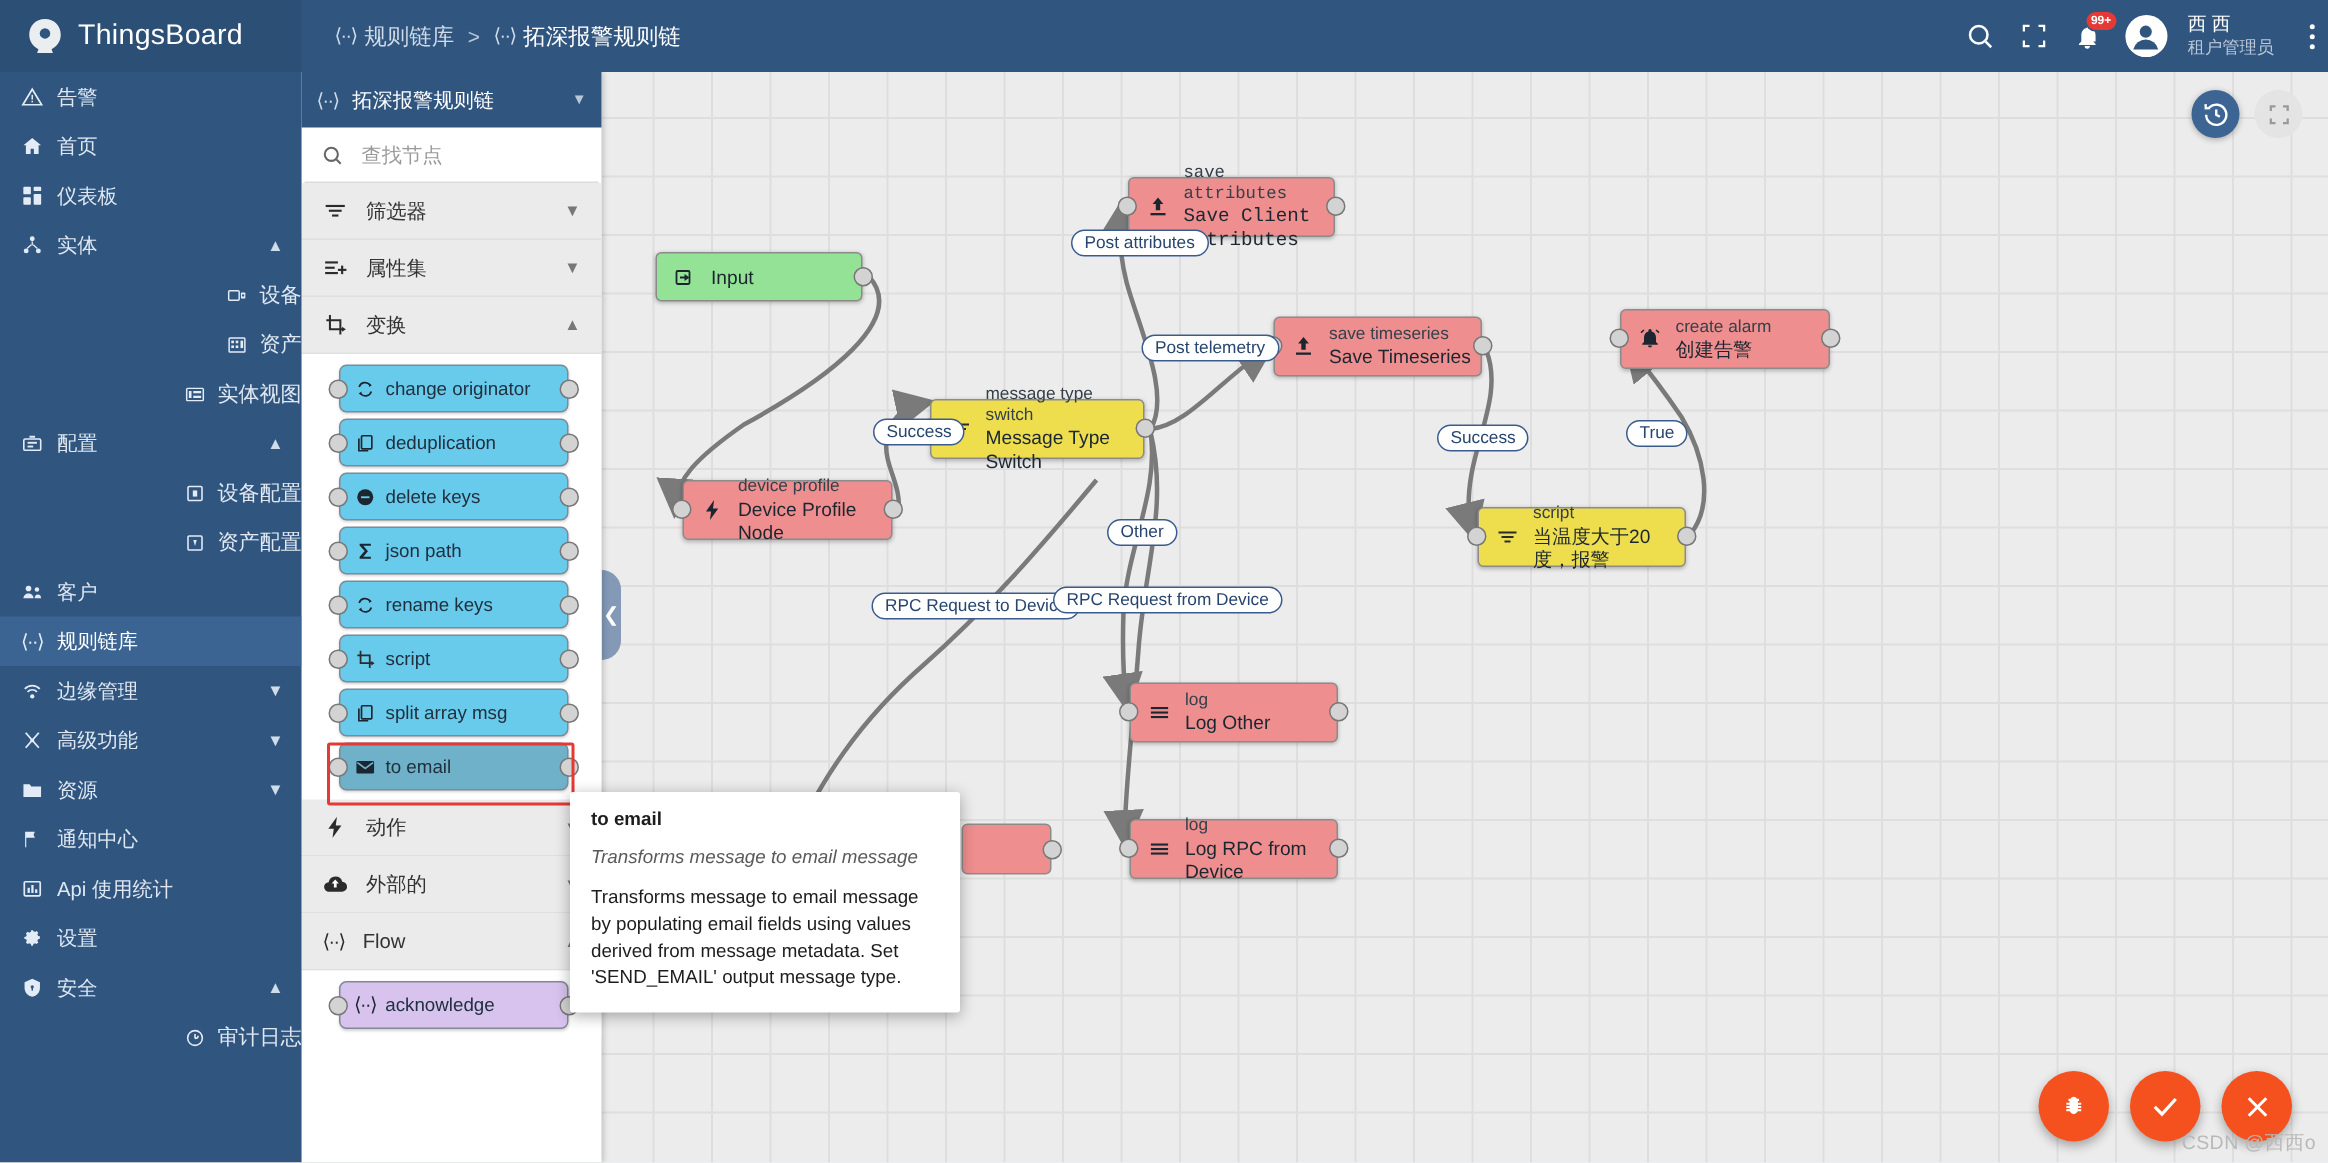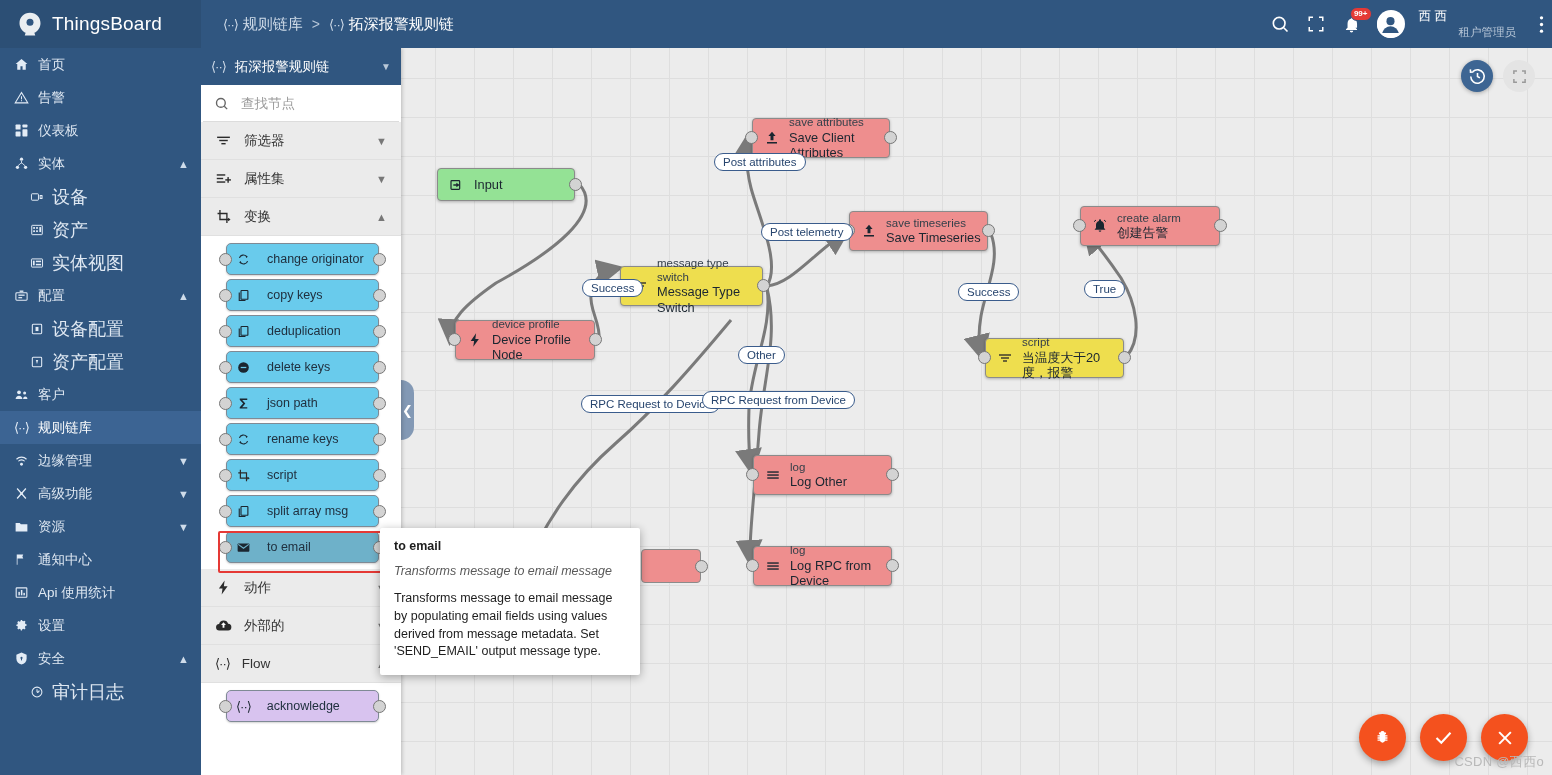--- a/index.html
+++ b/index.html
@@ -34,36 +34,36 @@
   .ticon { width: 22px; height: 22px; display: flex; align-items: center; justify-content: center; cursor: pointer; color: #fff; }
   .bell-wrap { position: relative; }
   .badge {
     position: absolute; top: -6px; right: -9px; background: #e53935; color: #fff;
     font-size: 8px; font-weight: bold; border-radius: 9px; padding: 1px 3px; min-width: 17px;
     text-align: center; line-height: 10px; border: 1px solid #305680;
   }
   .avatar { width: 28px; height: 28px; border-radius: 50%; background: #fff; display:flex; align-items:center; justify-content:center; }
   .user-meta { line-height: 1.25; }
   .user-name { color: #fff; font-size: 12.5px; }
-  .user-role { color: #b9c8d8; font-size: 11.5px; margin-left: 40px; }
+  .user-role { color: #b9c8d8; font-size: 11.5px; }
 
   
   .leftnav {
     position: absolute; left: 0; top: 48px; width: 201px; height: 727px;
     background: #305680; overflow: hidden; z-index: 35;
   }
   .nav-item {
     height: 33px; display: flex; align-items: center; padding-left: 14px;
     color: #dfe8f2; font-size: 13.5px; cursor: pointer; position: relative;
   }
   .nav-item.sel { background: #3c6493; color: #fff; }
   .nav-item .ni-icon { width: 20px; height: 16px; flex: 0 0 20px; display: flex; align-items:center; color:#e3ecf6; }
   .nav-item .ni-label { margin-left: 4px; }
   .nav-item .ni-chev { margin-left: auto; margin-right: 12px; font-size: 11px; color: #cfdcea; }
-  .nav-item.child { padding-left: 30px; font-size: 18px; }
+  .nav-item.child { padding-left: 30px; font-size: 14px; justify-content: flex-end; }
   .nav-item.child .ni-icon { width: 18px; flex: 0 0 18px; }
 
   
   .libpanel {
     position: absolute; left: 201px; top: 48px; width: 200px; height: 727px;
     background: #ffffff; z-index: 30;
     box-shadow: 1px 0 4px rgba(0,0,0,.22);
   }
   .lib-header {
     height: 37px; background: #305680; display: flex; align-items: center;
@@ -86,21 +86,21 @@
     height: 38px; display: flex; align-items: center; gap: 12px; padding: 0 14px;
     background: #ebebeb; border-bottom: 1px solid #e0e0e0; cursor: pointer;
     font-size: 13.5px; color: #333;
   }
   .grp-header .gh-chev { margin-left: auto; color: #777; font-size: 11px; }
   .grp-body { padding: 3px 0 2px 0; background: #fff; }
 
   .libnode {
     position: relative; margin: 4px 22px 4px 25px; height: 32px;
     border: 1px solid #7f8a95; border-radius: 5px;
-    display: flex; align-items: center; gap: 16px; padding-left: 9px;
+    display: flex; align-items: center; gap: 6px; padding-left: 9px;
     font-size: 12.5px; color: #20303f; cursor: grab;
     box-shadow: 0 1px 2px rgba(0,0,0,.18);
   }
   .libnode.blue { background: #69cbec; }
   .libnode.purple { background: #d8c3ef; }
   .libnode.hl { background: #6eb1c9; }
   .port {
     position: absolute; width: 13px; height: 13px; border-radius: 50%;
     background: #d3d3d3; border: 1px solid #777; top: 9px;
   }
@@ -250,34 +250,34 @@
             <circle cx="3" cy="19" r="2"></circle>
         </svg>
       </div>
     </div>
   </div>
 
   <div class="leftnav" id="leftnav">
       <div class="nav-item">
         <span class="ni-icon">
           <svg width="15" height="15" viewBox="0 0 24 24">
-            <path fill="#e3ecf6" d="M12 3.2 2.6 11h2.6v9.2h5.1v-5.6h3.4v5.6h5.1V11h2.6z"></path>
-          </svg>
-        </span>
-        <span class="ni-label">首页</span>
-      </div>
-      <div class="nav-item">
-        <span class="ni-icon">
-          <svg width="15" height="15" viewBox="0 0 24 24">
             <path fill="none" stroke="#e3ecf6" stroke-width="1.8" d="M12 4 22 20.5H2z"></path>
             <rect fill="#e3ecf6" x="11.2" y="10" width="1.6" height="5"></rect>
             <rect fill="#e3ecf6" x="11.2" y="16.3" width="1.6" height="1.7"></rect>
           </svg>
         </span>
         <span class="ni-label">告警</span>
+      </div>
+      <div class="nav-item">
+        <span class="ni-icon">
+          <svg width="15" height="15" viewBox="0 0 24 24">
+            <path fill="#e3ecf6" d="M12 3.2 2.6 11h2.6v9.2h5.1v-5.6h3.4v5.6h5.1V11h2.6z"></path>
+          </svg>
+        </span>
+        <span class="ni-label">首页</span>
       </div>
       <div class="nav-item">
         <span class="ni-icon">
           <svg width="15" height="15" viewBox="0 0 24 24">
             <rect fill="#e3ecf6" x="2.5" y="2.5" width="8" height="8" rx="1"></rect>
             <rect fill="#e3ecf6" x="13.5" y="2.5" width="8" height="4.5" rx="1"></rect>
             <rect fill="#e3ecf6" x="13.5" y="10" width="8" height="11.5" rx="1"></rect>
             <rect fill="#e3ecf6" x="2.5" y="13.5" width="8" height="8" rx="1"></rect>
           </svg>
         </span>
@@ -518,33 +518,20 @@
           </div>
           <div style="position: relative;">
             <div class="libnode blue">
            <span class="port l"></span>
            <span style="display:flex;align-items:center;">
                 <svg width="15" height="15" viewBox="0 0 24 24">
                   <rect fill="none" stroke="#1b2630" stroke-width="1.8" x="8" y="4" width="11" height="14" rx="1"></rect>
                   <path fill="none" stroke="#1b2630" stroke-width="1.8" d="M5.2 7v13h10"></path>
                 </svg>
               </span>
-           <span>copy keys</span>
-           <span class="port r"></span>
-         </div>
-          </div>
-          <div style="position: relative;">
-            <div class="libnode blue">
-           <span class="port l"></span>
-           <span style="display:flex;align-items:center;">
-                <svg width="15" height="15" viewBox="0 0 24 24">
-                  <rect fill="none" stroke="#1b2630" stroke-width="1.8" x="8" y="4" width="11" height="14" rx="1"></rect>
-                  <path fill="none" stroke="#1b2630" stroke-width="1.8" d="M5.2 7v13h10"></path>
-                </svg>
-              </span>
            <span>deduplication</span>
            <span class="port r"></span>
          </div>
           </div>
           <div style="position: relative;">
             <div class="libnode blue">
            <span class="port l"></span>
            <span style="display:flex;align-items:center;">
                 <svg width="15" height="15" viewBox="0 0 24 24">
                   <circle fill="#1b2630" cx="12" cy="12" r="8.5"></circle>
@@ -730,21 +717,21 @@
               <rect fill="#2b2b2b" x="6" y="11" width="12" height="2"></rect>
               <rect fill="#2b2b2b" x="9" y="15.5" width="6" height="2"></rect>
             </svg>
           </span>
           <div class="n-txt">
             <div class="n-type">message type switch</div>
         <div class="n-name">Message Type Switch</div>
           </div>
           <span class="port r"></span>
         </div>
-        <div class="node red" style="left: 351px; top: 70px; width: 138px; height: 40px;">
+        <div class="node red" style="left: 351px; top: 70px; width: 138px; height: 40px; font-family: Liberation Mono, monospace;">
           <span class="port l"></span>
           <span style="display:flex;align-items:center;">
             <svg width="16" height="16" viewBox="0 0 24 24">
               <path fill="#1b2630" d="M12 2.5 6.6 9h3.2v6.2h4.4V9h3.2z"></path>
               <rect fill="#1b2630" x="4.5" y="18" width="15" height="2.3"></rect>
             </svg>
           </span>
           <div class="n-txt">
             <div class="n-type">save attributes</div>
         <div class="n-name">Save Client Attributes</div>

